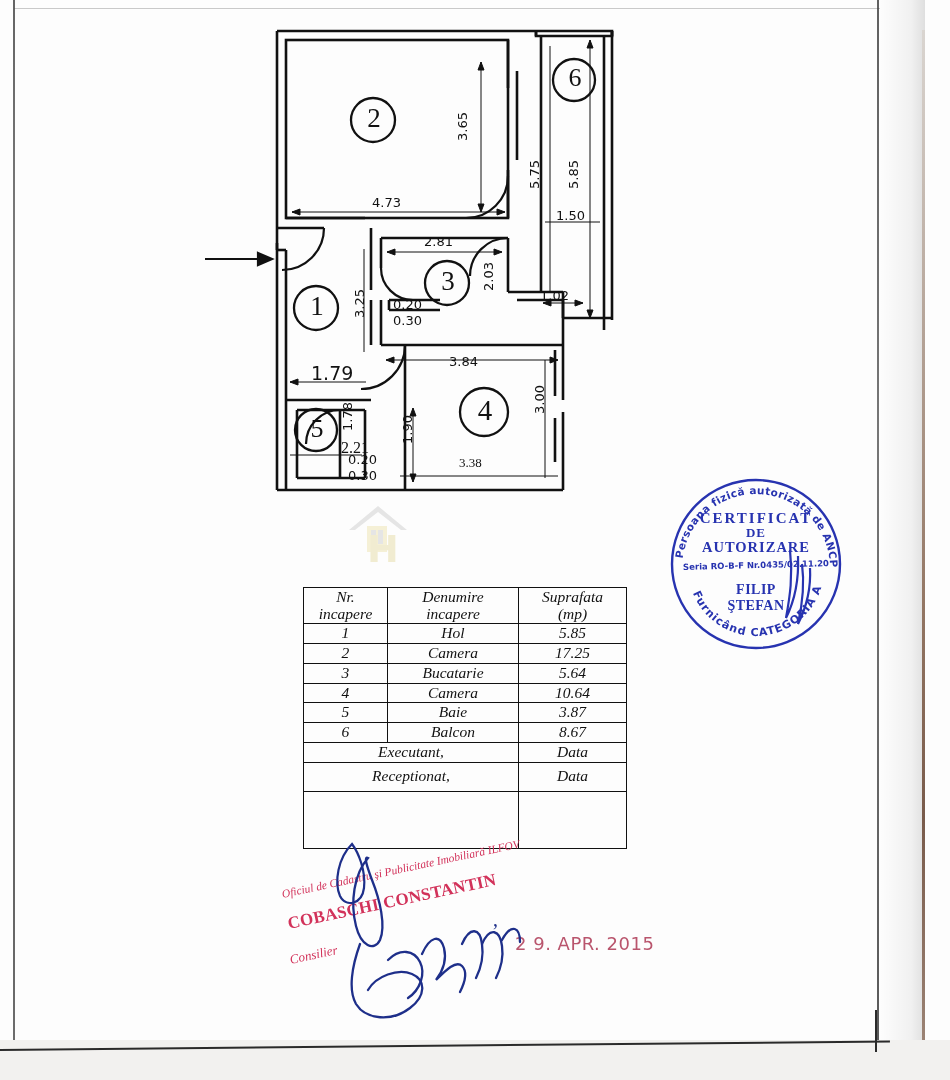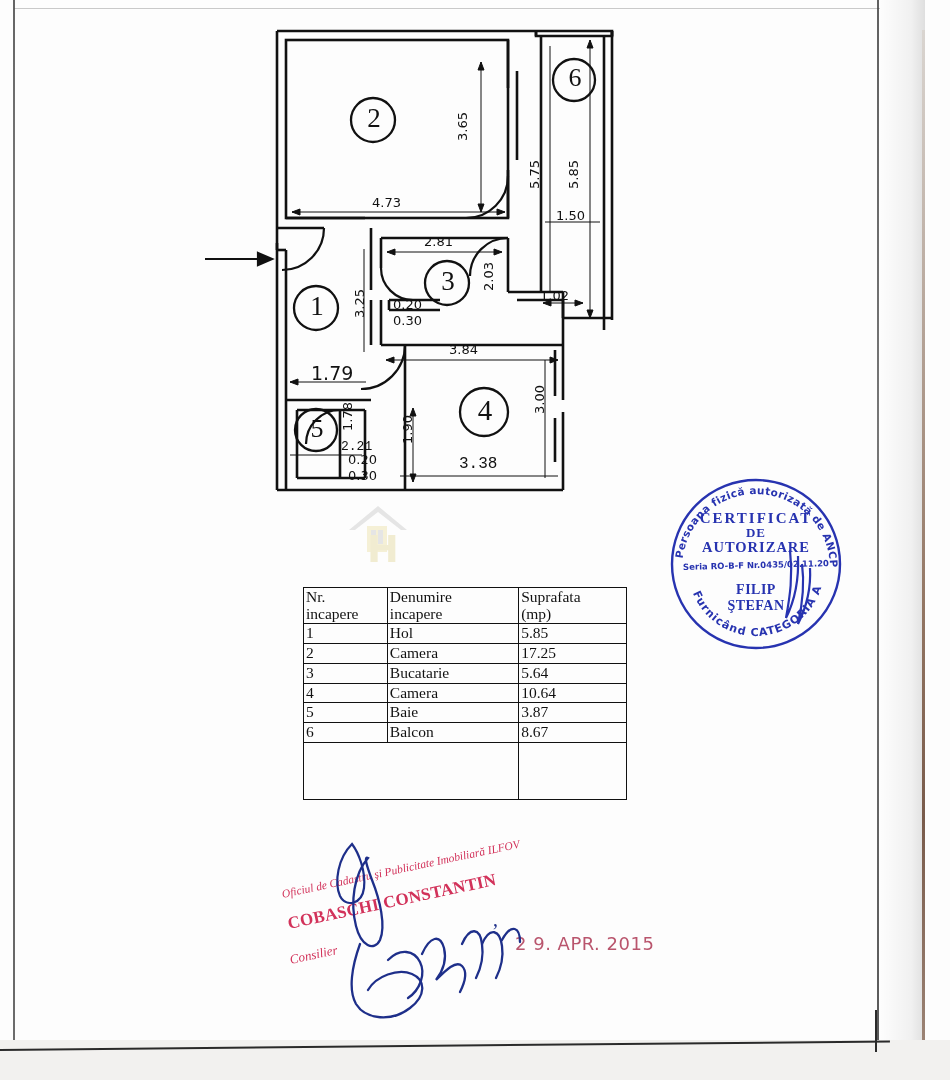--- a/index.html
+++ b/index.html
@@ -50,22 +50,22 @@
   .sb-l2{font-size:13px;font-weight:700;letter-spacing:1px;line-height:1.05;}
   .sb-l3{font-size:14.5px;font-weight:700;letter-spacing:1px;line-height:1.05;}
   .sb-serial{font-size:8.5px;font-weight:700;margin-top:5px;font-family:"DejaVu Sans",sans-serif;
     transform:rotate(-1.5deg);}
   .sb-name{font-size:14px;font-weight:700;line-height:1.12;margin-top:12px;letter-spacing:.5px;}
 
   
   .tbl-wrap{position:absolute;left:303px;top:587px;width:324px;}
   table.areas{border-collapse:collapse;width:324px;
     font-family:"Liberation Serif",serif;color:#111;}
-  table.areas td{border:1.4px solid #111;text-align:left;vertical-align:middle;
-    padding:1px 2px;font-size:15.5px;line-height:1.08;}
+  table.areas td{border:1.4px solid #111;text-align:center;vertical-align:middle;
+    padding:1px 2px;font-size:15.5px;line-height:1.08;font-style:italic;}
   .c-nr{width:82px;}
   .c-den{width:134px;}
   .c-sup{width:108px;}
   .hdr td{font-size:15px;padding:3px 2px;line-height:1.1;}
   .row-sum td{font-size:15.5px;padding:2px;}
   .sig-row td{height:54px;font-size:16px;}
   .sig-row .date-cell{font-size:16px;line-height:1.15;}
   .recep-row td{height:26px;}
   .last-row td{height:54px;}
 
@@ -237,23 +237,23 @@
     <div style="position:absolute;left:363px;top:103px;width:22px;text-align:center;font-size:27px;color:#111;">2</div>
     <div style="position:absolute;left:306px;top:291px;width:22px;text-align:center;font-size:27px;color:#111;">1</div>
     <div style="position:absolute;left:437px;top:266px;width:22px;text-align:center;font-size:27px;color:#111;">3</div>
     <div style="position:absolute;left:473px;top:394px;width:24px;text-align:center;font-size:29px;color:#111;">4</div>
     <div style="position:absolute;left:306px;top:414px;width:22px;text-align:center;font-size:26px;color:#111;">5</div>
     <div style="position:absolute;left:564px;top:63px;width:22px;text-align:center;font-size:26px;color:#111;">6</div>
 
     <div style="position:absolute;left:372px;top:195px;font-size:13px;color:#111;font-family:'DejaVu Sans',sans-serif;">4.73</div>
     <div style="position:absolute;left:424px;top:234px;font-size:13px;color:#111;font-family:'DejaVu Sans',sans-serif;">2.81</div>
     <div style="position:absolute;left:311px;top:362px;font-size:19px;color:#111;font-family:'DejaVu Sans',sans-serif;">1.79</div>
-    <div style="position:absolute;left:449px;top:342px;font-size:13px;color:#111;font-family:'DejaVu Sans',sans-serif;">3.84</div>
-    <div style="position:absolute;left:459px;top:455px;font-size:16px;color:#111;font-family:Liberation Mono, monospace;">3.38</div>
-    <div style="position:absolute;left:341px;top:439px;font-size:13px;color:#111;font-family:Liberation Mono, monospace;">2.21</div>
+    <div style="position:absolute;left:449px;top:354px;font-size:13px;color:#111;font-family:'DejaVu Sans',sans-serif;">3.84</div>
+    <div style="position:absolute;left:459px;top:455px;font-size:13px;color:#111;font-family:Liberation Serif, serif;">3.38</div>
+    <div style="position:absolute;left:341px;top:439px;font-size:16px;color:#111;font-family:Liberation Serif, serif;">2.21</div>
     <div style="position:absolute;left:556px;top:208px;font-size:13px;color:#111;font-family:'DejaVu Sans',sans-serif;">1.50</div>
     <div style="position:absolute;left:540px;top:288px;font-size:13px;color:#111;font-family:'DejaVu Sans',sans-serif;">1.02</div>
     <div style="position:absolute;left:393px;top:297px;font-size:13px;color:#111;font-family:'DejaVu Sans',sans-serif;">0.20</div>
     <div style="position:absolute;left:393px;top:313px;font-size:13px;color:#111;font-family:'DejaVu Sans',sans-serif;">0.30</div>
     <div style="position:absolute;left:348px;top:452px;font-size:13px;color:#111;font-family:'DejaVu Sans',sans-serif;">0.20</div>
     <div style="position:absolute;left:348px;top:468px;font-size:13px;color:#111;font-family:'DejaVu Sans',sans-serif;">0.30</div>
 
     <div style="position:absolute;left:455px;top:112px;font-size:13px;color:#111;font-family:'DejaVu Sans',sans-serif;writing-mode:vertical-rl;transform:rotate(180deg);">3.65</div>
     <div style="position:absolute;left:352px;top:289px;font-size:13px;color:#111;font-family:'DejaVu Sans',sans-serif;writing-mode:vertical-rl;transform:rotate(180deg);">3.25</div>
     <div style="position:absolute;left:481px;top:262px;font-size:13px;color:#111;font-family:'DejaVu Sans',sans-serif;writing-mode:vertical-rl;transform:rotate(180deg);">2.03</div>
@@ -344,20 +344,28 @@
       <tr>
         <td>5</td>
         <td>Baie</td>
         <td>3.87</td>
       </tr>
       <tr>
         <td>6</td>
         <td>Balcon</td>
         <td>8.67</td>
       </tr>
+      <tr>
+        <td colspan="2">Executant,</td>
+        <td>Data</td>
+      </tr>
+      <tr class="recep-row">
+        <td colspan="2">Receptionat,</td>
+        <td>Data</td>
+      </tr>
       <tr class="last-row">
         <td colspan="2"></td>
         <td></td>
       </tr>
     </tbody>
       </table>
   </div>
 
   <div class="stamp-red">
     <div class="sr-l1">Oficiul de Cadastru şi Publicitate Imobiliară ILFOV</div>

